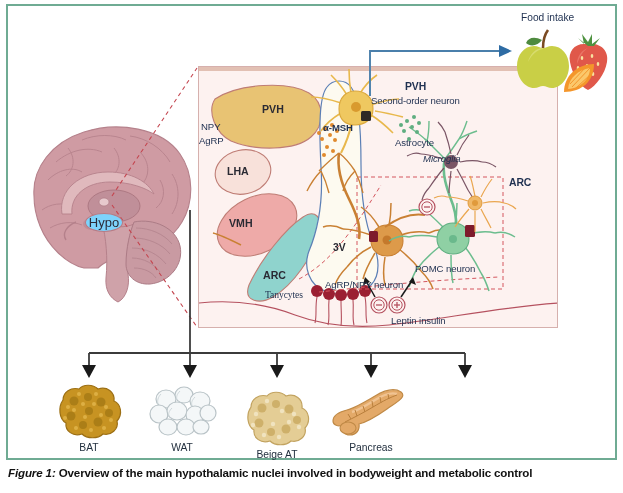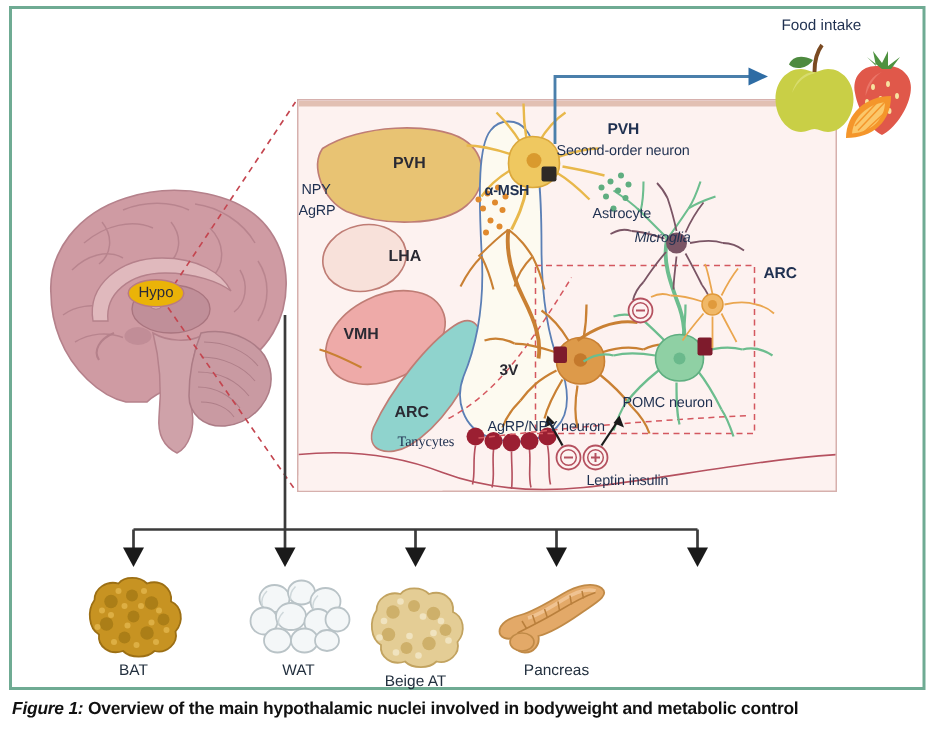--- a/index.html
+++ b/index.html
@@ -39,27 +39,27 @@
   .caption .fig-num { font-style: italic; }
 
   
   .brain-wrap {
     position: absolute;
     left: 22px; top: 118px;
     width: 180px; height: 190px;
   }
   .hypo-oval {
     position: absolute;
-    left: 63px; top: 68px;
+    left: 63px; top: 95px;
     width: 38px; height: 19px;
     border-radius: 50%;
-    background: #eab308;
+    background: #7dd3fc;
     border: 1px solid #b87b84;
     display: flex; align-items: center; justify-content: center;
-    font-size: 10px;
+    font-size: 13px;
     color: #2b2b38;
     z-index: 6;
   }
 
   
   .inset-panel {
     position: absolute;
     left: 198px; top: 66px;
     width: 360px; height: 262px;
     background: #fdf2f0;
@@ -395,21 +395,21 @@
 
       <g stroke="#1a1a1a" stroke-width="1.5" fill="none">
         <path d="M176,230 L166,212"></path>
         <path d="M202,230 L214,212"></path>
       </g>
       <polygon points="166,210 164,218 171,215" fill="#1a1a1a"></polygon>
       <polygon points="214,210 210,215 217,218" fill="#1a1a1a"></polygon>
     </svg>
 
     <div class="nuc-label" style="left:63px;  top:36px;">PVH</div>
-    <div class="nuc-label" style="left:28px;  top:98px;margin-left:32px;">LHA</div>
+    <div class="nuc-label" style="left:28px;  top:98px;">LHA</div>
     <div class="nuc-label" style="left:30px;  top:150px;">VMH</div>
     <div class="nuc-label" style="left:64px;  top:202px;">ARC</div>
 
     <div class="lbl b" style="left:134px; top:175px; font-size:10.3px; color:#2a2a33;">3V</div>
     <div class="lbl" style="left:66px; top:222px;font-family:Liberation Serif, serif;">Tanycytes</div>
 
     <div class="lbl" style="left:2px;  top:54px;">NPY</div>
     <div class="lbl" style="left:0px;  top:68px;">AgRP</div>
     <div class="lbl" style="left:124px; top:55px;font-weight:bold;">α-MSH</div>
 
@@ -519,21 +519,21 @@
           <circle cx="33" cy="28" r="2"></circle>
             <circle cx="55" cy="12" r="2"></circle>
           <circle cx="63" cy="46" r="2"></circle>
             <circle cx="42" cy="22" r="2"></circle>
         </g>
       </svg>
     </div>
     <div class="name">BAT</div>
   </div>
 
-  <div class="organ" style="left:151px; top:382px;">
+  <div class="organ" style="left:134px; top:382px;">
     <div class="art">
       <svg width="96" height="58" viewBox="0 0 96 58">
         <g fill="#f4f7f8" stroke="#b9c3c7" stroke-width="1.2">
           <ellipse cx="32" cy="17" rx="10" ry="9"></ellipse>
           <ellipse cx="50" cy="13" rx="9" ry="8"></ellipse>
           <ellipse cx="66" cy="19" rx="10" ry="9"></ellipse>
           <ellipse cx="25" cy="32" rx="9" ry="9"></ellipse>
           <ellipse cx="43" cy="29" rx="10" ry="9"></ellipse>
           <ellipse cx="61" cy="33" rx="9" ry="9"></ellipse>
           <ellipse cx="74" cy="31" rx="8" ry="8"></ellipse>

